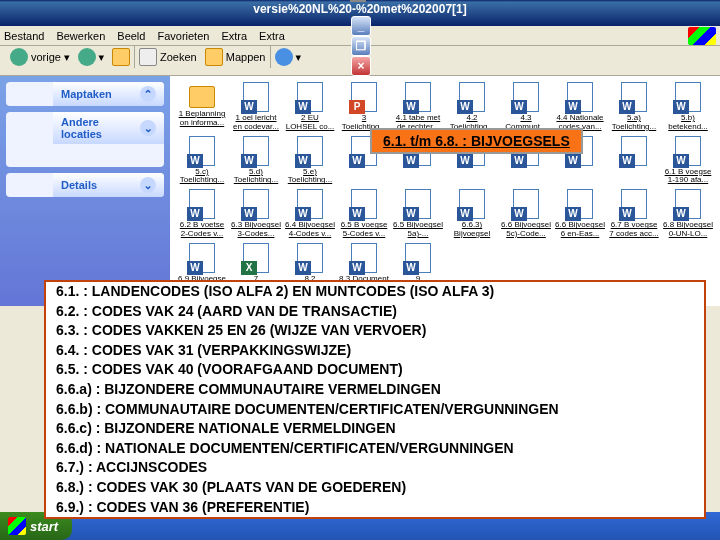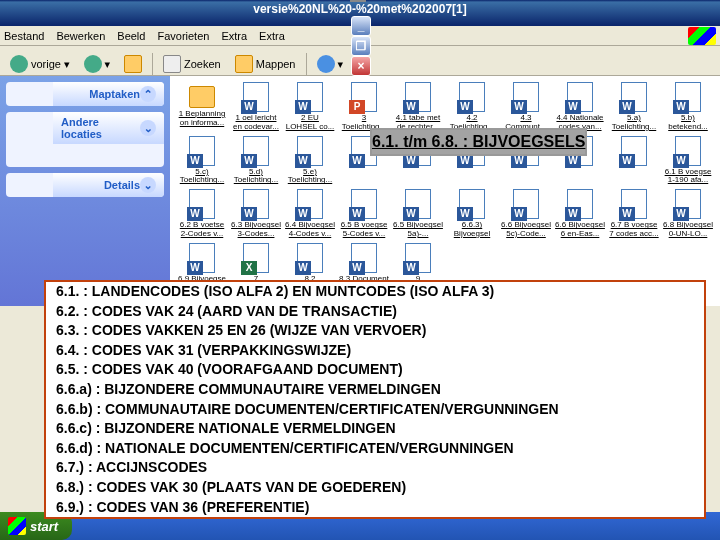--- a/index.html
+++ b/index.html
@@ -5,44 +5,44 @@
 * { box-sizing: border-box; margin: 0; padding: 0; }
 body { font-family: Tahoma, sans-serif; font-size: 11px; background: #ece9d8; width: 720px; height: 540px; overflow: hidden; position: relative; }
 .titlebar { height: 26px; background: linear-gradient(#0a246a, #3a6ea5 8%, #0a246a); color: #fff; display: flex; align-items: center; padding: 0 4px; flex-direction: column; }
 .titlebar-icon { width: 16px; height: 16px; background: #fff; margin-right: 4px; border: 1px solid #888; }
 .titlebar-text { flex: 1; font-weight: bold; font-size: 12px; }
 .win-btn { width: 20px; height: 20px; background: linear-gradient(#d8e4f8, #5a7ebc); border: 1px solid #fff; margin-left: 2px; text-align: center; line-height: 18px; font-weight: bold; font-size: 12px; color: #fff; border-radius: 3px; }
 .win-btn.close { background: linear-gradient(#f6a6a6, #c13535); }
 .menubar { height: 20px; background: #ece9d8; border-bottom: 1px solid #aca899; display: flex; align-items: center; padding: 0 4px; gap: 12px; font-size: 11px; }
 .menubar span { cursor: default; }
 .win-logo { margin-left: auto; width: 28px; height: 18px; background: linear-gradient(135deg, #f00 25%, #0f0 25% 50%, #00f 50% 75%, #ff0 75%); border-radius: 2px; }
-.toolbar { height: 30px; background: #ece9d8; border-bottom: 1px solid #aca899; display: flex; align-items: flex-end; padding: 0 6px; gap: 6px; font-size: 11px; }
+.toolbar { height: 30px; background: #ece9d8; border-bottom: 1px solid #aca899; display: flex; align-items: flex-start; padding: 0 6px; font-size: 11px; }
 .tb-btn { display: flex; align-items: center; gap: 3px; padding: 2px 4px; }
 .tb-icon { width: 18px; height: 18px; border-radius: 9px; background: #4a8; }
 .tb-icon.blue { background: #4a90e2; }
 .tb-icon.search { background: #eee; border: 1px solid #888; border-radius: 2px; position: relative; }
 .tb-icon.folder { background: #fc6; border: 1px solid #c80; border-radius: 2px; }
 .sep { width: 1px; height: 22px; background: #aca899; }
 .content { display: flex; height: 230px; }
 .sidebar { width: 170px; background: linear-gradient(#7ba2e7, #6375d6); padding: 6px; }
 .side-panel { background: #eff3ff; border-radius: 4px; margin-bottom: 6px; overflow: hidden; }
-.side-head { background: linear-gradient(#fff, #c7d8ff); padding: 4px 8px; font-weight: bold; color: #215dc6; display: flex; justify-content: flex-end; align-items: center; margin-left: 47px; }
+.side-head { background: linear-gradient(#fff, #c7d8ff); padding: 4px 8px; font-weight: bold; color: #215dc6; display: flex; justify-content: space-between; align-items: center; margin-left: 47px; }
 .side-body { padding: 6px 8px; color: #215dc6; font-size: 10px; }
 .chev { width: 16px; height: 16px; border-radius: 8px; background: #c7d8ff; text-align: center; line-height: 16px; color: #215dc6; }
 .file-area { flex: 1; background: #fff; padding: 6px; overflow: hidden; position: relative; }
 .file-grid { display: grid; grid-template-columns: repeat(10, 1fr); gap: 4px 2px; }
 .file { display: flex; flex-direction: column; align-items: center; text-align: center; font-size: 8px; line-height: 1.1; text-decoration: underline; }
 .file-icon { width: 26px; height: 30px; background: #fff; border: 1px solid #4a7ebb; position: relative; margin-bottom: 2px; }
 .file-icon.word::before { content: "W"; position: absolute; bottom: -3px; left: -3px; width: 16px; height: 14px; background: #2b579a; color: #fff; font-size: 10px; font-weight: bold; text-align: center; line-height: 14px; }
 .file-icon.excel::before { content: "X"; position: absolute; bottom: -3px; left: -3px; width: 16px; height: 14px; background: #217346; color: #fff; font-size: 10px; font-weight: bold; text-align: center; line-height: 14px; }
 .file-icon.ppt::before { content: "P"; position: absolute; bottom: -3px; left: -3px; width: 16px; height: 14px; background: #d24726; color: #fff; font-size: 10px; font-weight: bold; text-align: center; line-height: 14px; }
 .file-icon.folder { background: #fc6; border: 1px solid #c80; border-radius: 2px; height: 22px; margin-top: 4px; }
 .file-label { max-width: 50px; overflow: hidden; white-space: nowrap; text-overflow: ellipsis; }
 .file-label.wrap { white-space: normal; max-height: 18px; }
-.overlay-title { position: absolute; top: 128px; left: 370px; background: #a3a3a3; border: 2px solid #999; padding: 3px 0; font-family: Arial; font-size: 16px; font-weight: bold; color: #000; text-decoration: underline; z-index: 10; }
+.overlay-title { position: absolute; top: 128px; left: 370px; background: #f97316; border: 2px solid #999; padding: 3px 11px; font-family: Arial; font-size: 14px; font-weight: bold; color: #000; text-decoration: underline; z-index: 10; }
 .overlay-list { position: absolute; top: 280px; left: 44px; right: 14px; background: #fff; border: 2px solid #c2410c; padding: 0 10px; font-family: Arial; font-size: 14px; font-weight: bold; line-height: 1.4; z-index: 10; }
 .taskbar { position: absolute; bottom: 0; left: 0; right: 0; height: 28px; background: linear-gradient(#3168d5, #2254b3); display: flex; align-items: center; }
 .start-btn { background: linear-gradient(#3c8b1f, #276617); color: #fff; font-weight: bold; font-style: italic; padding: 4px 14px 4px 8px; border-radius: 0 10px 10px 0; height: 100%; display: flex; align-items: center; gap: 4px; font-size: 13px; }
 .start-logo { width: 18px; height: 18px; background: linear-gradient(135deg, #f00 25%, #0f0 25% 50%, #00f 50% 75%, #ff0 75%); border-radius: 2px; }
 </style>
 </head>
 <body>
 
 <div class="titlebar">
   <div class="titlebar-icon"></div>

